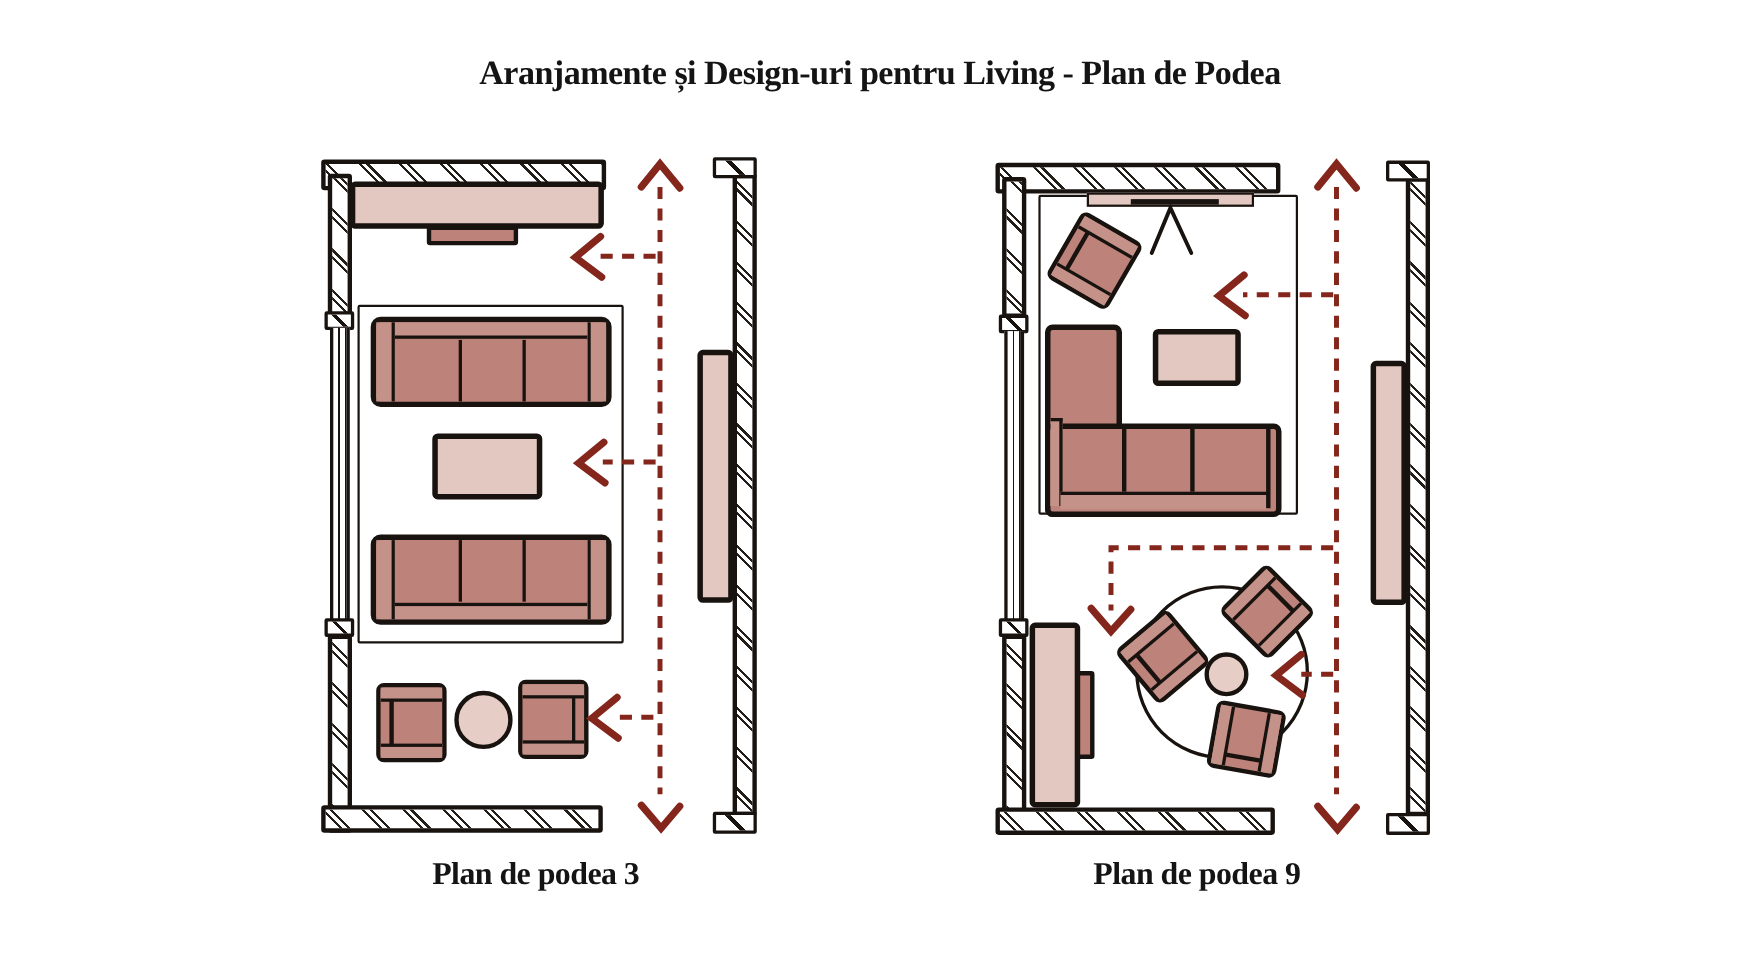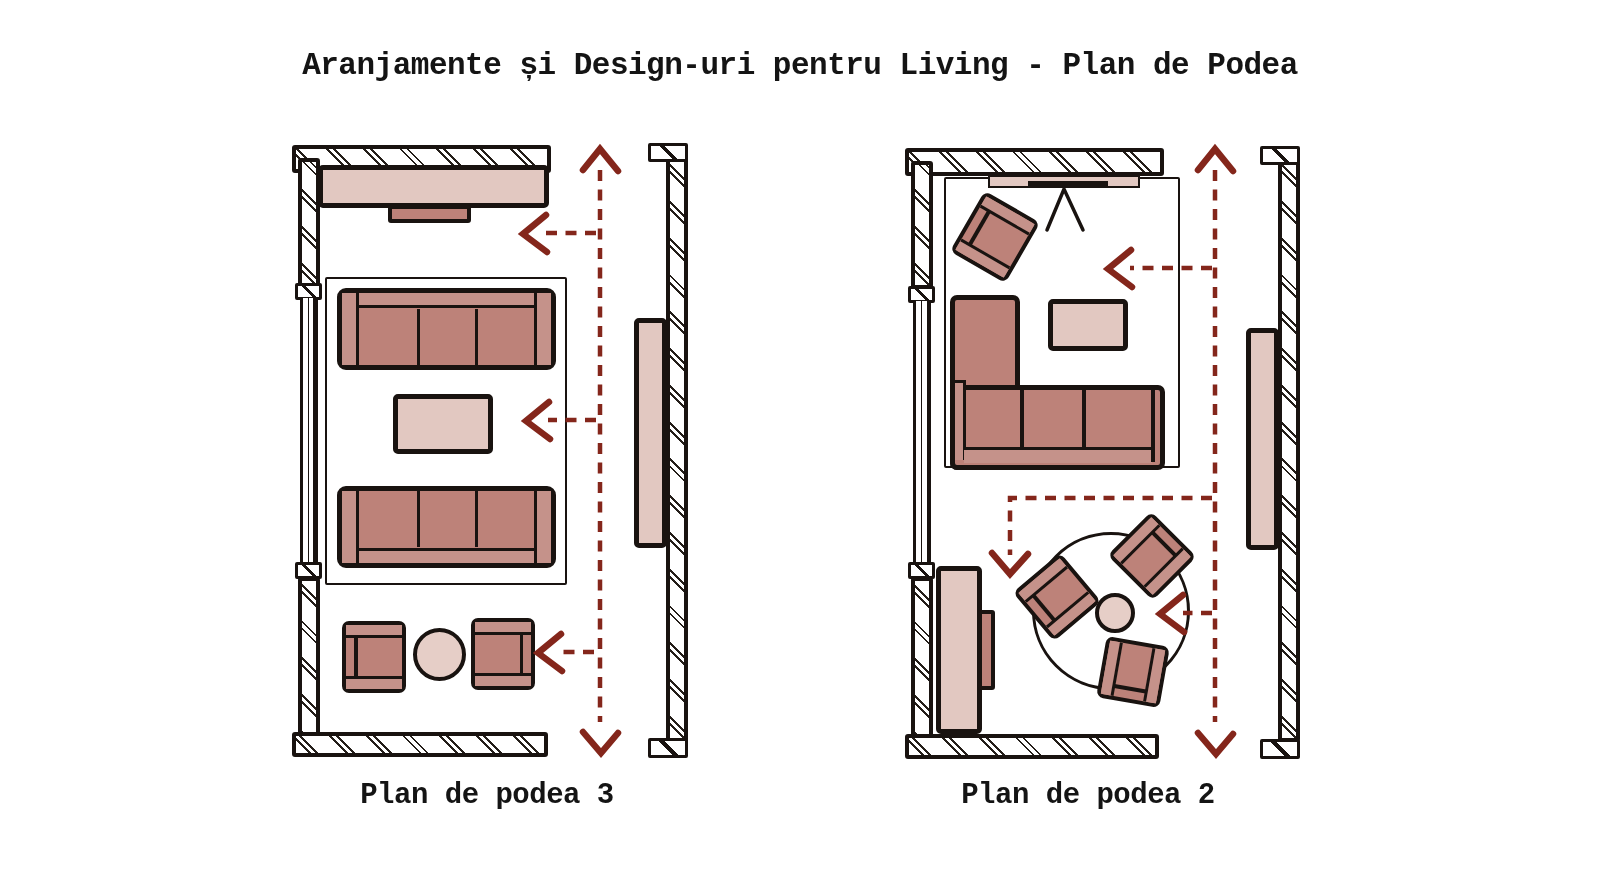--- a/index.html
+++ b/index.html
@@ -1,18 +1,18 @@
 <!DOCTYPE html>
 <html><head>
 <meta charset="utf-8">
 <style>
   html,body{margin:0;padding:0;background:#ffffff;}
   #canvas{
     position:relative;width:1600px;height:873px;background:#ffffff;overflow:hidden;
-    font-family:Liberation Mono, monospace;
+    font-family:Liberation Serif, serif;
   }
   .abs{position:absolute;box-sizing:border-box;}
   
   .title{
     left:0;top:48px;width:1600px;text-align:center;
     font-size:31px;font-weight:bold;color:#141414;letter-spacing:-0.5px;
   }
   .plan-label{
     top:779px;width:360px;text-align:center;
     font-size:29px;font-weight:bold;color:#141414;letter-spacing:-0.5px;
@@ -171,21 +171,21 @@
       <div class="arm-t"></div>
         <div class="arm-b"></div>
         <div class="backline"></div>
     </div>
     <div class="abs lp thin circle" style="left:1095px;top:593px;width:40px;height:40px;background:#e6cec7;"></div>
 
     <div class="abs lp" style="left:936px;top:566px;width:46px;height:168px;"></div>
     <div class="abs rosebox" style="left:978px;top:610px;width:17px;height:80px;"></div>
     <div class="abs lp" style="left:1246px;top:328px;width:33px;height:222px;"></div>
 
-    <div class="abs plan-label" style="left:908px;">Plan de podea 2</div>
+    <div class="abs plan-label" style="left:908px;">Plan de podea 9</div>
   </div>
 
   <svg class="overlay" width="1600" height="873" viewBox="0 0 1600 873">
 
     <g stroke="#191310" stroke-width="3.5" fill="none" stroke-linecap="round">
       <polyline points="1047,230 1064,189 1083,230"></polyline>
     </g>
 
     <g stroke="#84261b" fill="none">
 

